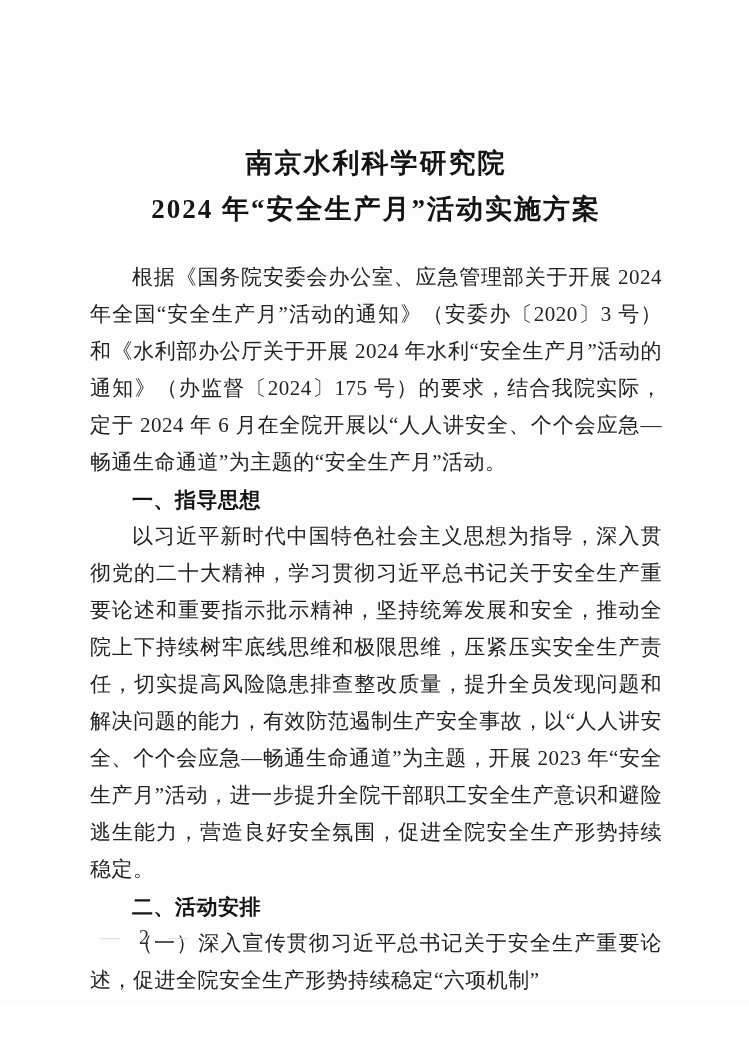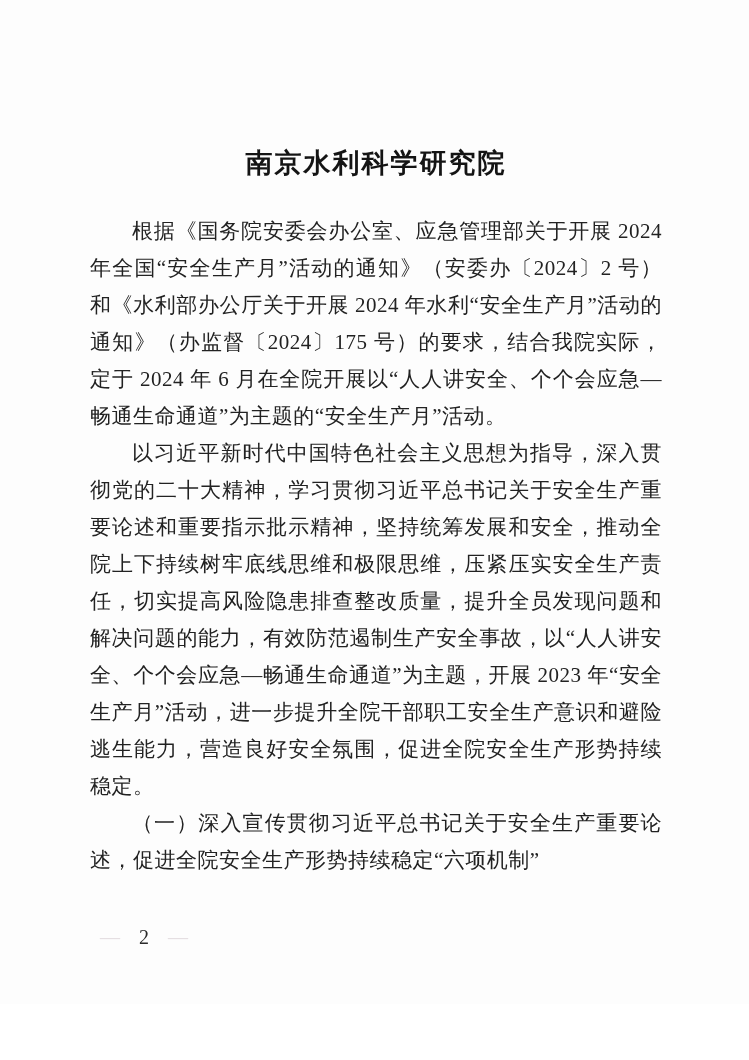--- a/index.html
+++ b/index.html
@@ -63,27 +63,30 @@
   .page-number .dash { color: #e4dee1; }
   .page-number .num { color: #2b2b2b; padding: 0 6px; }
 </style>
 </head>
 <body>
 
 <div class="page">
   <div class="content">
     <h1 class="doc-title">
       <span class="title-line">南京水利科学研究院</span>
+      <span class="title-line">2024 年“安全生产月”活动实施方案</span>
     </h1>
 
-    <p class="para intro">根据《国务院安委会办公室、应急管理部关于开展 2024 年全国“安全生产月”活动的通知》（安委办〔2024〕2 号）和《水利部办公厅关于开展 2024 年水利“安全生产月”活动的通知》（办监督〔2024〕175 号）的要求，结合我院实际，定于 2024 年 6 月在全院开展以“人人讲安全、个个会应急—畅通生命通道”为主题的“安全生产月”活动。</p>
+    <p class="para intro">根据《国务院安委会办公室、应急管理部关于开展 2024 年全国“安全生产月”活动的通知》（安委办〔2020〕3 号）和《水利部办公厅关于开展 2024 年水利“安全生产月”活动的通知》（办监督〔2024〕175 号）的要求，结合我院实际，定于 2024 年 6 月在全院开展以“人人讲安全、个个会应急—畅通生命通道”为主题的“安全生产月”活动。</p>
 
+    <h2 class="sec-heading">一、指导思想</h2>
 
     <p class="para">以习近平新时代中国特色社会主义思想为指导，深入贯彻党的二十大精神，学习贯彻习近平总书记关于安全生产重要论述和重要指示批示精神，坚持统筹发展和安全，推动全院上下持续树牢底线思维和极限思维，压紧压实安全生产责任，切实提高风险隐患排查整改质量，提升全员发现问题和解决问题的能力，有效防范遏制生产安全事故，以“人人讲安全、个个会应急—畅通生命通道”为主题，开展 2023 年“安全生产月”活动，进一步提升全院干部职工安全生产意识和避险逃生能力，营造良好安全氛围，促进全院安全生产形势持续稳定。</p>
 
+    <h2 class="sec-heading">二、活动安排</h2>
 
     <p class="para">（一）深入宣传贯彻习近平总书记关于安全生产重要论述，促进全院安全生产形势持续稳定“六项机制”</p>
   </div>
 
   <div class="page-number">
     <span class="dash">—</span>
     <span class="num">2</span>
     <span class="dash">—</span>
   </div>
 </div>

